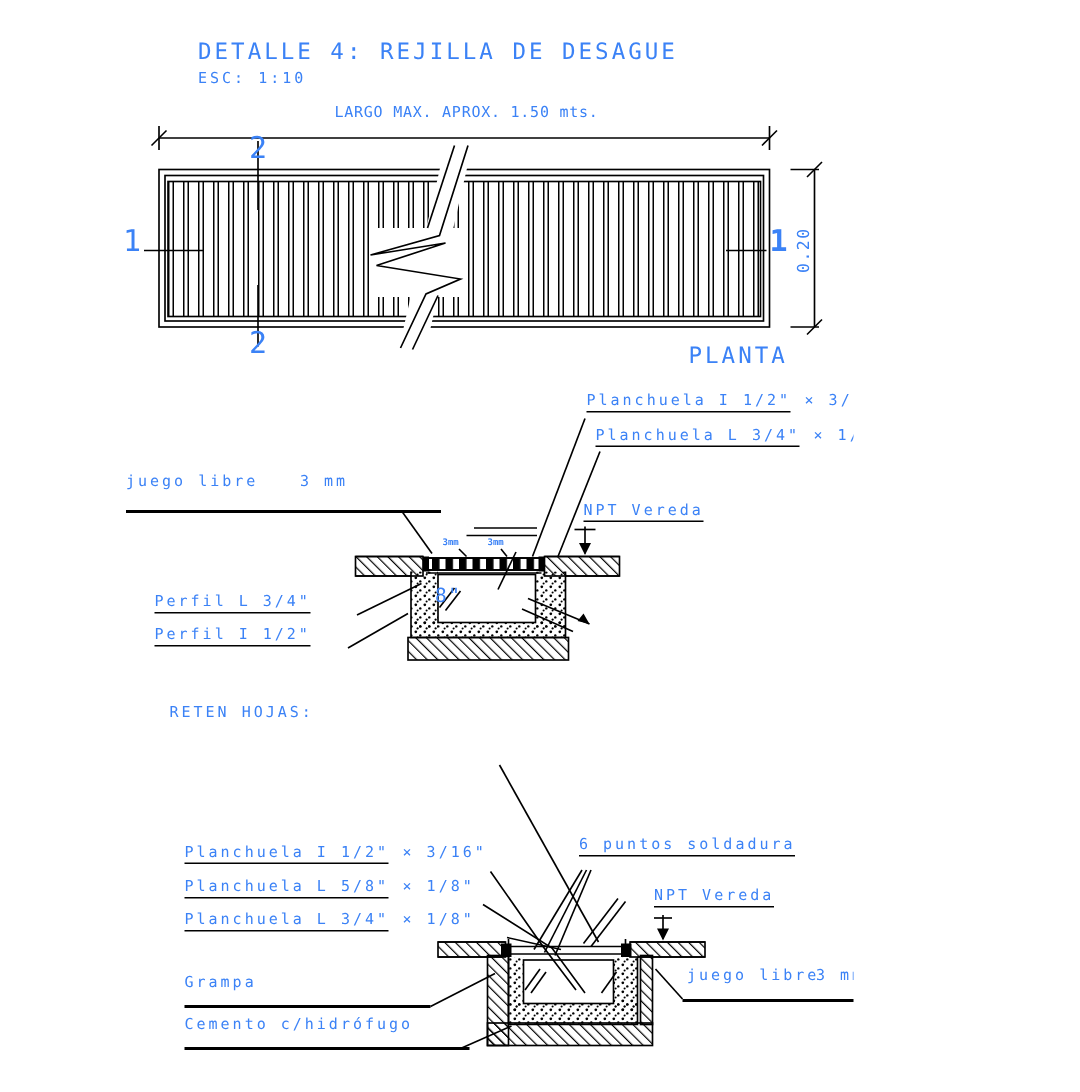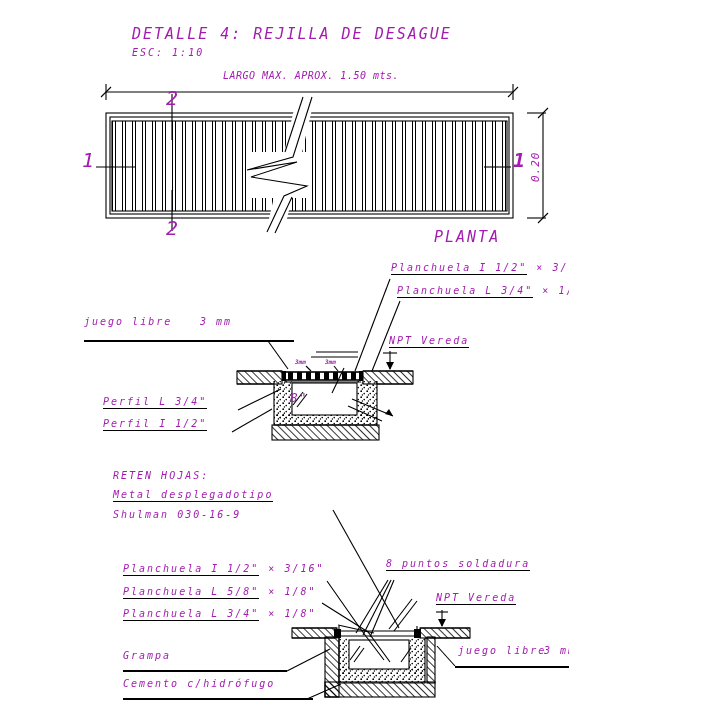--- a/index.html
+++ b/index.html
@@ -1,18 +1,18 @@
 <!DOCTYPE html>
 <html><head>
 <meta charset="utf-8">
 <style>
   html,body{margin:0;padding:0;background:#fff;}
   #sheet{
     position:relative;width:569px;height:728px;background:#fff;overflow:hidden;
-    font-family:"DejaVu Sans Mono",monospace;color:#a21caf;font-style:italic;
+    font-family:"DejaVu Sans Mono",monospace;color:#3b82f6;
   }
   #linework{position:absolute;left:0;top:0;}
   .lbl{position:absolute;font-size:10px;line-height:16px;letter-spacing:2px;white-space:nowrap;}
   .tight{letter-spacing:0.5px;text-align:right;}
   .u{border-bottom:1.6px solid #000;padding-bottom:1px;}
   .sz{margin-left:9px;}
   .hline{position:absolute;height:1.6px;background:#000;}
   .marker{position:absolute;font-size:20px;line-height:20px;letter-spacing:0;}
   .bold{font-weight:bold;}
   .rot{transform:rotate(-90deg);transform-origin:0 0;font-size:11px;letter-spacing:1px;}
@@ -176,21 +176,21 @@
 
   <div class="lbl title" style="left:132px;top:26px">DETALLE 4: REJILLA DE DESAGUE</div>
   <div class="lbl" style="left:132px;top:45px">ESC: 1:10</div>
 
   <div class="lbl tight" style="left:223px;top:68px">LARGO MAX. APROX. 1.50 mts.</div>
   <div class="marker" style="left:166px;top:88px">2</div>
   <div class="marker" style="left:166px;top:218px">2</div>
   <div class="marker" style="left:82px;top:150px">1</div>
   <div class="marker bold" style="left:513px;top:150px">1</div>
   <div class="lbl rot" style="left:528px;top:182px">0.20</div>
-  <div class="lbl title" style="left:434px;top:229px">PLANTA</div>
+  <div class="lbl title" style="left:459px;top:229px">PLANTA</div>
 
   <div class="lbl" style="left:391px;top:260px">
     <span class="u">Planchuela I 1/2"</span><span class="sz">× 3/16"</span>
   </div>
   <div class="lbl" style="left:397px;top:283px">
     <span class="u">Planchuela L 3/4"</span><span class="sz">× 1/8"</span>
   </div>
   <div class="lbl" style="left:84px;top:314px">
     <span>juego libre</span>
     <span class="overlap" style="left:116px">3 mm</span>
@@ -203,36 +203,32 @@
     <span class="u">Perfil L 3/4"</span>
   </div>
   <div class="lbl" style="left:103px;top:416px">
     <span class="u">Perfil I 1/2"</span>
   </div>
   <div class="lbl frag" style="left:290px;top:390px">8"</div>
   <div class="tiny" style="left:295px;top:359px">3mm</div>
   <div class="tiny" style="left:325px;top:359px">3mm</div>
 
   <div class="lbl" style="left:113px;top:468px">RETEN HOJAS:</div>
-  <div class="lbl" style="left:113px;top:487px">
-    <span class="u">Metal desplegadotipo</span>
-  </div>
-  <div class="lbl" style="left:113px;top:507px">Shulman 030-16-9</div>
 
   <div class="lbl" style="left:123px;top:561px">
     <span class="u">Planchuela I 1/2"</span><span class="sz">× 3/16"</span>
   </div>
   <div class="lbl" style="left:123px;top:584px">
     <span class="u">Planchuela L 5/8"</span><span class="sz">× 1/8"</span>
   </div>
   <div class="lbl" style="left:123px;top:606px">
     <span class="u">Planchuela L 3/4"</span><span class="sz">× 1/8"</span>
   </div>
   <div class="lbl" style="left:386px;top:556px">
-    <span class="u">8 puntos soldadura</span>
+    <span class="u">6 puntos soldadura</span>
   </div>
   <div class="lbl" style="left:436px;top:590px">
     <span class="u">NPT Vereda</span>
   </div>
   <div class="lbl" style="left:123px;top:648px">Grampa</div>
   <div class="hline" style="left:123px;top:670px;width:164px"></div>
   <div class="lbl" style="left:123px;top:676px">Cemento c/hidrófugo</div>
   <div class="hline" style="left:123px;top:698px;width:190px"></div>
   <div class="lbl" style="left:458px;top:643px">
     <span>juego libre</span>

